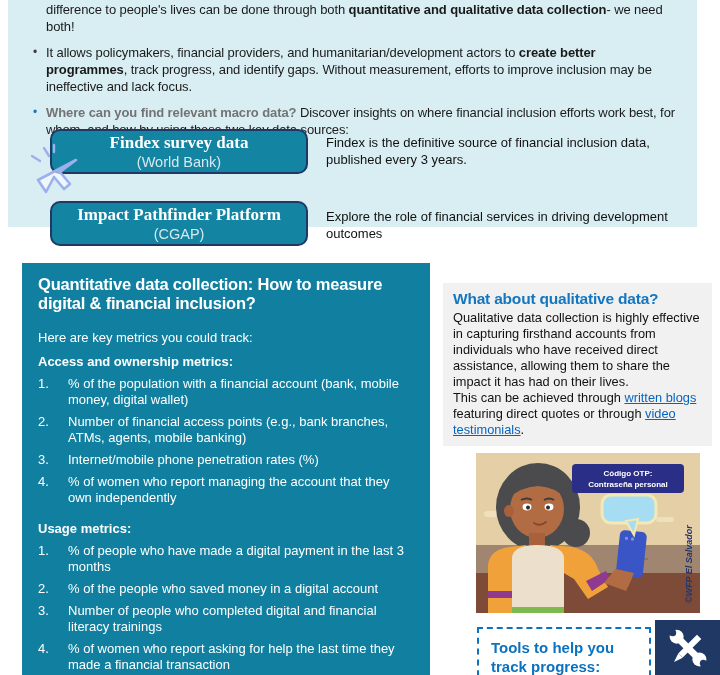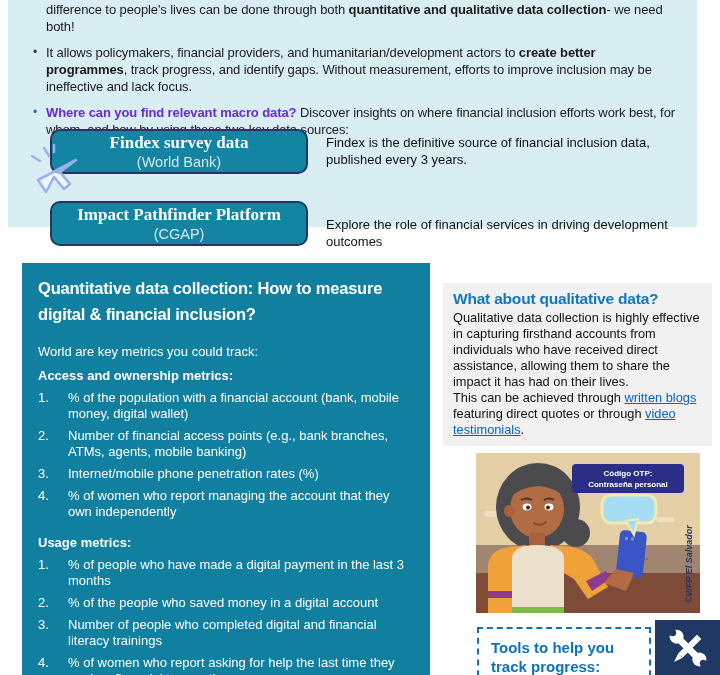--- a/index.html
+++ b/index.html
@@ -9,34 +9,34 @@
   
   .top-band { position:absolute; left:8px; top:0; width:689px; height:227px; background:#d9eef3; }
   .intro { position:absolute; left:16px; top:1px; width:664px; font-size:13px; line-height:17px; letter-spacing:-0.1px; color:#1a1a1a; }
   .para { display:flex; margin-bottom:9px; }
   .para .bullet { width:22px; flex:none; text-align:center; }
   .para .bullet::before { content:"•"; font-size:12px; color:#3c3c3c; position:relative; top:-1px; }
   .para .bullet.blue::before { color:#1576c0; }
   .para.no-bullet { padding-left:22px; }
   .ptxt { flex:1; padding-right:10px; }
   .ptxt b { font-weight:bold; }
-  .blue-q { color:#6d28d9; font-weight:bold; }
+  .blue-q { color:#737373; font-weight:bold; }
 
   
   .src-btn { position:absolute; left:50px; width:258px; height:45px; background:#1484a3; border:2.5px solid #1f3864; border-radius:10px; color:#fff; text-align:center; padding-top:2px; cursor:pointer; }
   .src-btn .l1 { font-weight:bold; font-size:17px; line-height:20px;font-family:Liberation Serif, serif; }
   .src-btn .l2 { font-size:14.5px; line-height:18px; color:rgba(255,255,255,0.82); }
   .btn1 { top:129px; } .btn2 { top:201px; }
   .src-desc { position:absolute; left:326px; width:374px; font-size:13px; line-height:17px; color:#111; }
-  .desc1 { top:134px; } .desc2 { top:216px; }
+  .desc1 { top:134px; } .desc2 { top:208px; }
   .cursor-wrap { position:absolute; left:24px; top:140px; width:62px; height:66px; pointer-events:none; }
 
   
   .quant-box { position:absolute; left:22px; top:263px; width:408px; height:420px; background:#1180a0; color:#fff; padding:12px 16px 0 16px; }
-  .quant-title { font-weight:bold; font-size:16.5px; line-height:26px; letter-spacing:-0.2px; margin-bottom:17px; }
+  .quant-title { font-weight:bold; font-size:16.5px; line-height:19px; letter-spacing:-0.2px; margin-bottom:17px; }
   .quant-intro { font-size:13px; margin-bottom:9px; }
   .metric-heading { font-weight:bold; font-size:13px; margin-bottom:7px; }
   .metric-item { display:flex; font-size:13px; line-height:16px; margin-bottom:6px; }
   .metric-item .num { width:30px; flex:none; }
   .metric-item .txt { flex:1; }
   .metric-group { margin-bottom:15px; }
 
   
   .qual-box { position:absolute; left:443px; top:283px; width:269px; height:163px; background:#f1f1f1; padding:7px 9px 0 10px; }
   .qual-title { color:#1576c0; font-weight:bold; font-size:15.5px; letter-spacing:-0.2px; margin-bottom:2px; }
@@ -94,21 +94,21 @@
     <g stroke="#9cb0ee" stroke-width="2.4" stroke-linecap="round">
       <line x1="20" y1="8" x2="25" y2="16"></line>
       <line x1="8" y1="16" x2="16" y2="21"></line>
       <line x1="30" y1="5" x2="30" y2="12"></line>
     </g>
   </svg>
 </div>
 
 <div class="quant-box">
   <div class="quant-title">Quantitative data collection: How to measure digital &amp; financial inclusion?</div>
-  <div class="quant-intro">World are key metrics you could track:</div>
+  <div class="quant-intro">Here are key metrics you could track:</div>
 
   <div class="metric-group">
     <div class="metric-heading">Access and ownership metrics:</div>
     <div class="metric-item">
       <span class="num">1.</span>
       <span class="txt">% of the population with a financial account (bank, mobile money, digital wallet)</span>
     </div>
     <div class="metric-item">
       <span class="num">2.</span>
       <span class="txt">Number of financial access points (e.g., bank branches, ATMs, agents, mobile banking)</span>

